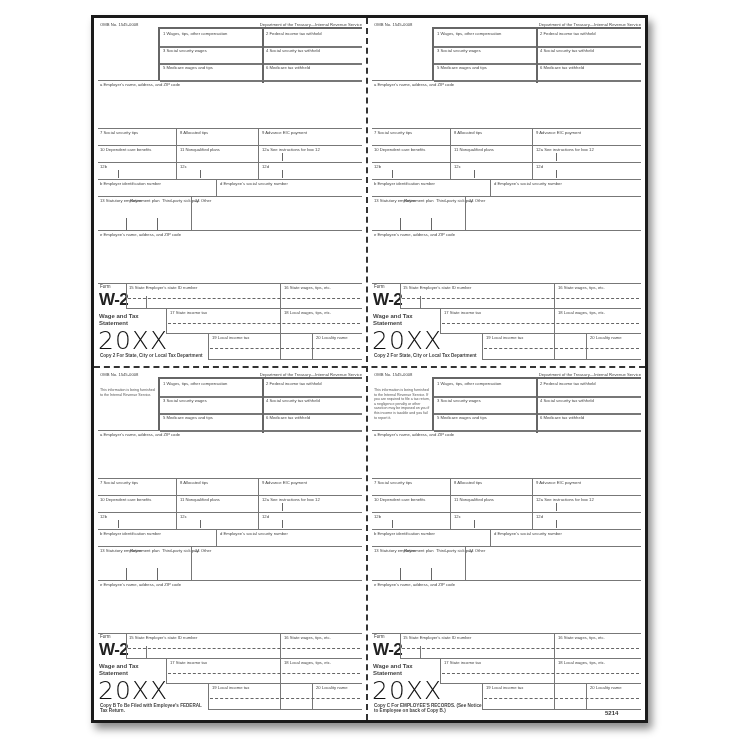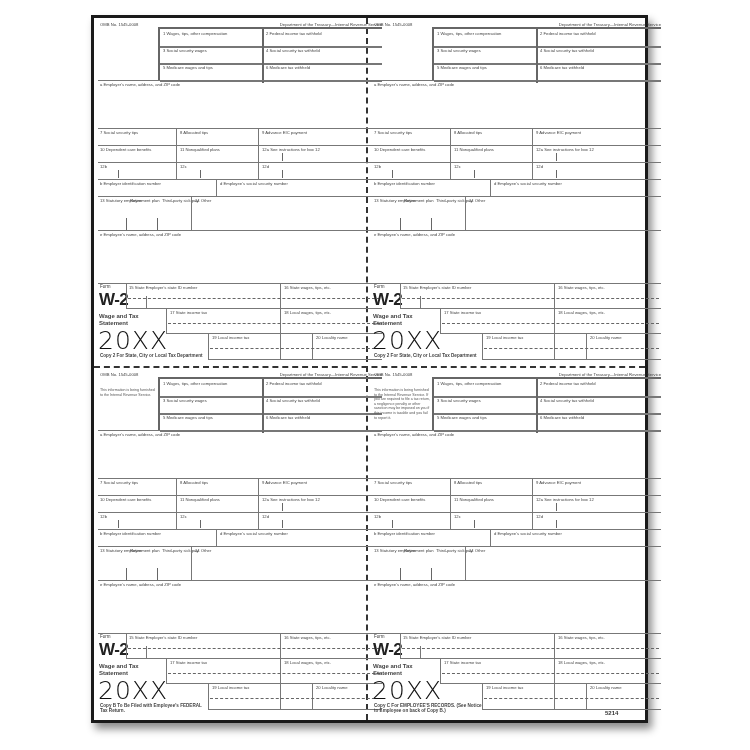--- a/index.html
+++ b/index.html
@@ -1,20 +1,20 @@
 <!DOCTYPE html>
 <html><head>
 <meta charset="utf-8">
 <style>
   html,body{margin:0;padding:0;background:#ffffff;}
   body{width:750px;height:750px;position:relative;overflow:hidden;font-family:"Liberation Sans",sans-serif;color:#222;}
   .page{position:absolute;left:91px;top:15px;width:557px;height:708px;background:#fff;border:3px solid #1a1a1a;box-shadow:4px 6px 8px rgba(0,0,0,0.45);box-sizing:border-box;}
   .cut-v{position:absolute;left:272px;top:0;width:0;height:100%;border-left:2px dashed #333;}
   .cut-h{position:absolute;left:0;top:348px;width:100%;height:0;border-top:2px dashed #333;}
-  .copy{position:absolute;width:272px;height:348px;padding-left:20px;}
+  .copy{position:absolute;width:272px;height:348px;}
   .copy.q0{left:0;top:0;}
   .copy.q1{left:274px;top:0;width:277px;}
   .copy.q2{left:0;top:350px;}
   .copy.q3{left:274px;top:350px;width:277px;}
   .tiny{font-size:3.6px;line-height:4.4px;color:#555;white-space:nowrap;}
   .lbl{position:absolute;font-size:4.2px;line-height:5px;color:#444;white-space:nowrap;}
   .omb{position:absolute;left:6px;top:4px;}
   .dept{position:absolute;right:4px;top:4px;text-decoration:underline;}
   .topgrid{position:absolute;left:64px;top:9px;right:4px;height:52px;border-top:2px solid #666;border-left:2px solid #666;}
   .topgrid .row{position:absolute;left:0;right:0;height:17px;border-bottom:2px solid #777;}

